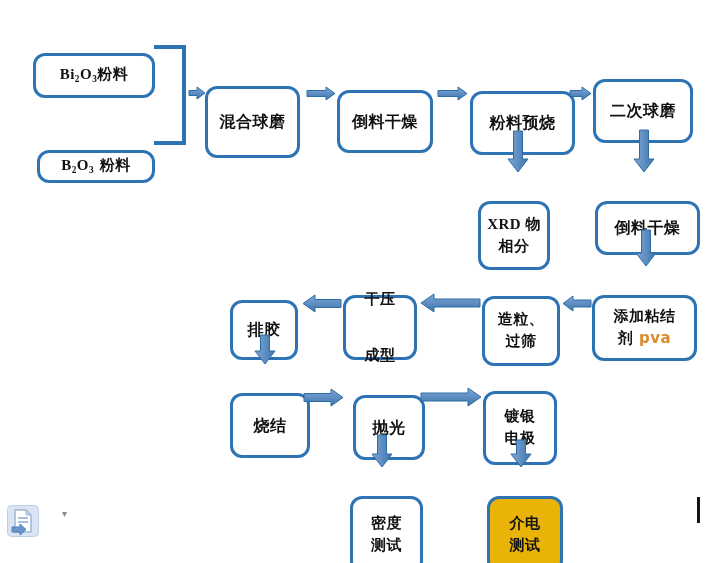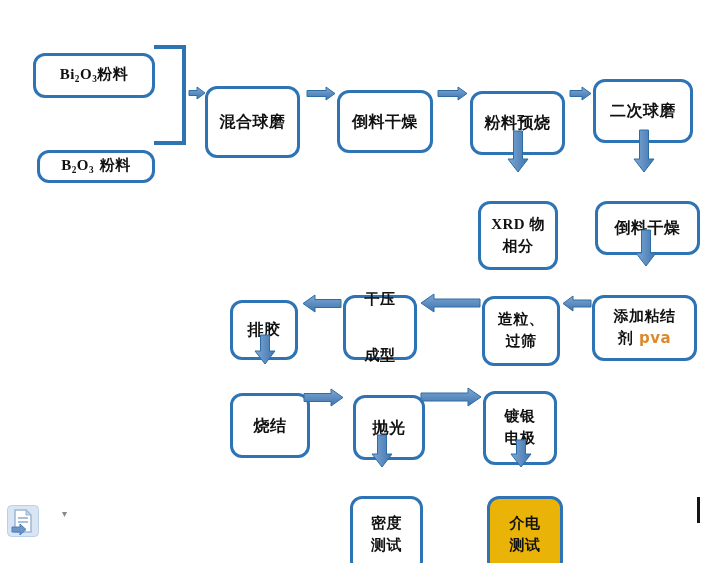--- a/index.html
+++ b/index.html
@@ -34,27 +34,27 @@
     </div>
     <div class="flow-node" style="left: 37px; top: 122px; width: 118px; height: 33px; border-color: rgb(46, 116, 181); background: rgb(255, 255, 255); color: rgb(17, 17, 17); font-size: 15px;">
       <div class="line"><span class="seg-serif">B</span><span class="seg-serif seg-sub">2</span><span class="seg-serif">O</span><span class="seg-serif seg-sub">3</span><span> 粉料</span></div>
     </div>
     <div class="flow-node" style="left: 205px; top: 58px; width: 95px; height: 72px; border-color: rgb(46, 116, 181); background: rgb(255, 255, 255); color: rgb(17, 17, 17);">
       <div class="line"><span>混合球磨</span></div>
     </div>
     <div class="flow-node" style="left: 337px; top: 62px; width: 96px; height: 63px; border-color: rgb(46, 116, 181); background: rgb(255, 255, 255); color: rgb(17, 17, 17);">
       <div class="line"><span>倒料干燥</span></div>
     </div>
-    <div class="flow-node" style="left: 470px; top: 63px; width: 95px; height: 64px; border-color: rgb(46, 116, 181); background: rgb(255, 255, 255); color: rgb(17, 17, 17);">
+    <div class="flow-node" style="left: 470px; top: 63px; width: 105px; height: 64px; border-color: rgb(46, 116, 181); background: rgb(255, 255, 255); color: rgb(17, 17, 17);">
       <div class="line"><span>粉料预烧</span></div>
     </div>
     <div class="flow-node" style="left: 593px; top: 51px; width: 100px; height: 64px; border-color: rgb(46, 116, 181); background: rgb(255, 255, 255); color: rgb(17, 17, 17);">
       <div class="line"><span>二次球磨</span></div>
     </div>
-    <div class="flow-node" style="left: 478px; top: 173px; width: 80px; height: 69px; border-color: rgb(46, 116, 181); background: rgb(255, 255, 255); color: rgb(17, 17, 17); font-size: 15px;">
+    <div class="flow-node" style="left: 478px; top: 173px; width: 72px; height: 69px; border-color: rgb(46, 116, 181); background: rgb(255, 255, 255); color: rgb(17, 17, 17); font-size: 15px;">
       <div class="line"><span class="seg-serif">XRD </span><span>物</span></div>
       <div class="line"><span>相分</span></div>
     </div>
     <div class="flow-node" style="left: 595px; top: 173px; width: 105px; height: 54px; border-color: rgb(46, 116, 181); background: rgb(255, 255, 255); color: rgb(17, 17, 17);">
       <div class="line"><span>倒料干燥</span></div>
     </div>
     <div class="flow-node" style="left: 592px; top: 267px; width: 105px; height: 66px; border-color: rgb(46, 116, 181); background: rgb(255, 255, 255); color: rgb(17, 17, 17); font-size: 15px;">
       <div class="line"><span>添加粘结</span></div>
       <div class="line"><span>剂 </span><span style="color: rgb(221, 138, 46);">pva</span></div>
     </div>

